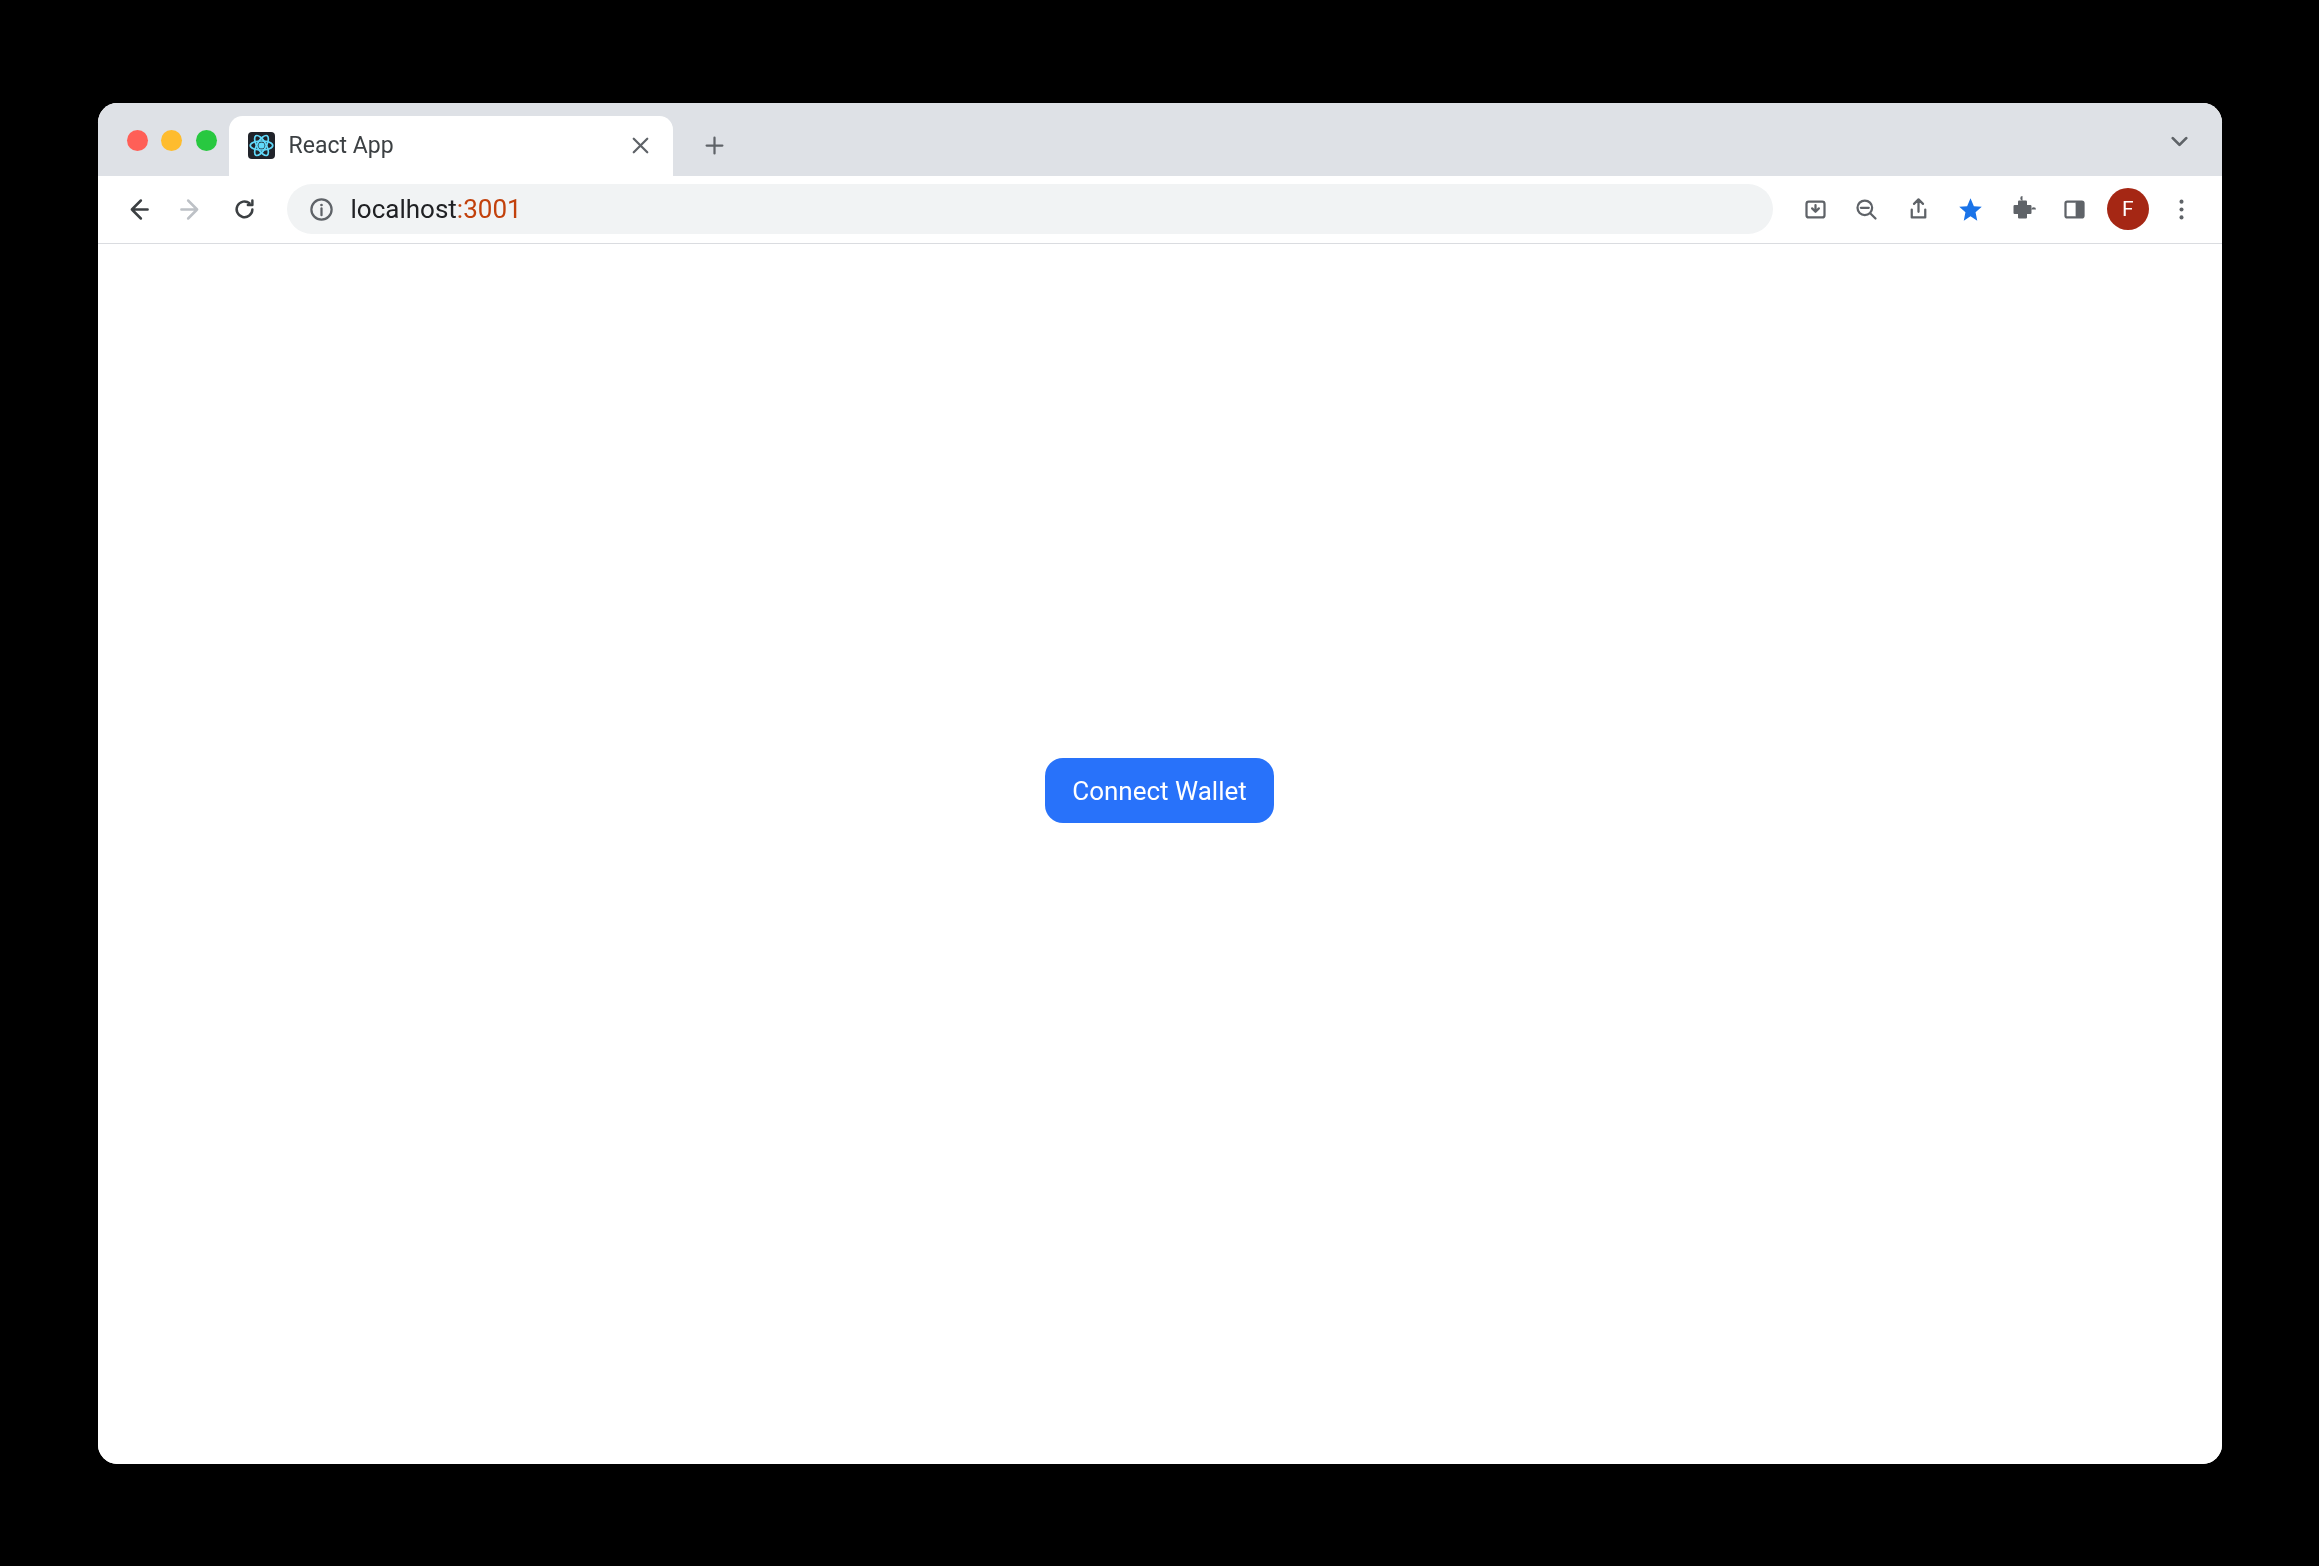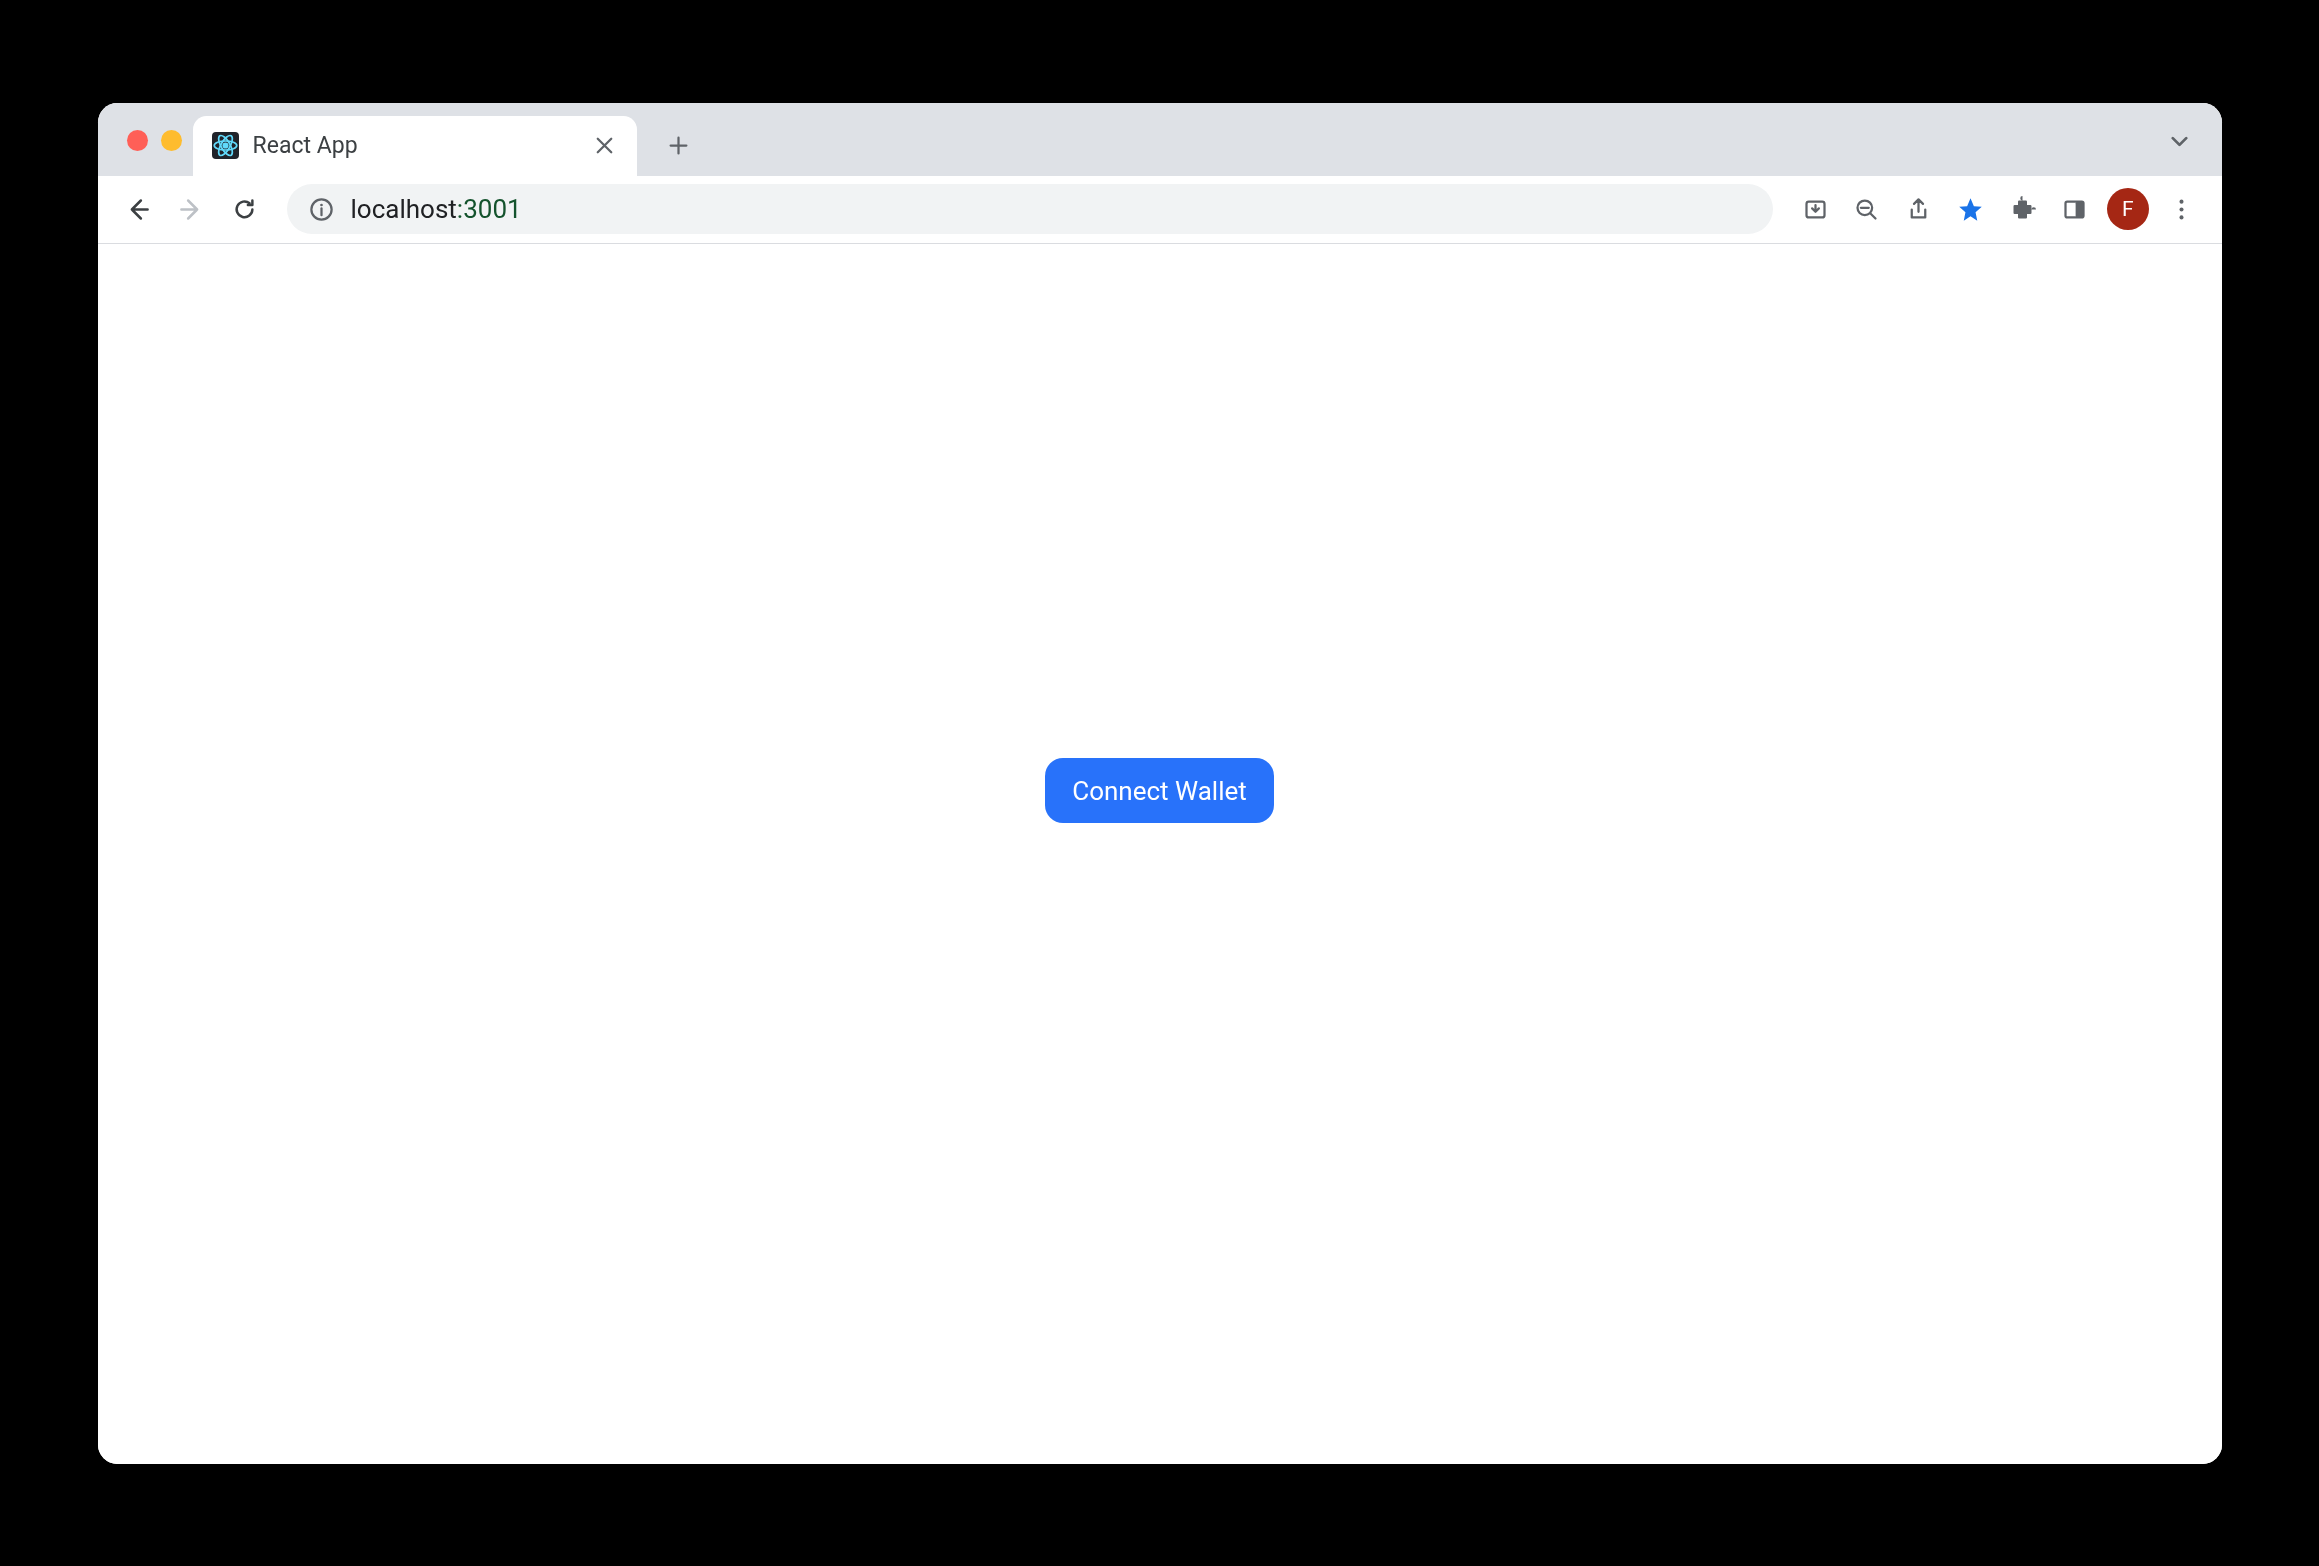--- a/index.html
+++ b/index.html
@@ -52,21 +52,21 @@
       border-radius: 50%;
     }
 
     .traffic-light.red { background: #ff5f57; }
     .traffic-light.yellow { background: #febc2e; }
     .traffic-light.green { background: #28c840; }
 
     .tabs {
       display: flex;
       align-items: flex-end;
-      margin-left: 76px;
+      margin-left: 112px;
       height: 100%;
     }
 
     .tab {
       height: 60px;
       background: #fff;
       border-radius: 13.5px 13.5px 0 0;
       display: flex;
       align-items: center;
       padding: 0 19.3px 0 19.3px;
@@ -180,21 +180,21 @@
       font-size: 26px;
       color: #202124;
       display: flex;
     }
 
     .url-host {
       color: #202124;
     }
 
     .url-port {
-      color: #14532d;
+      color: #c2410c;
     }
 
     .toolbar-actions {
       display: flex;
       align-items: center;
       gap: 5.8px;
     }
 
     .toolbar-icon {
       width: 46px;

